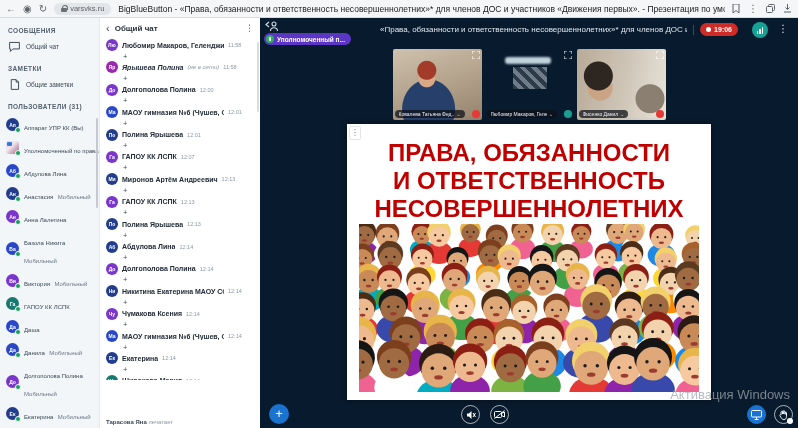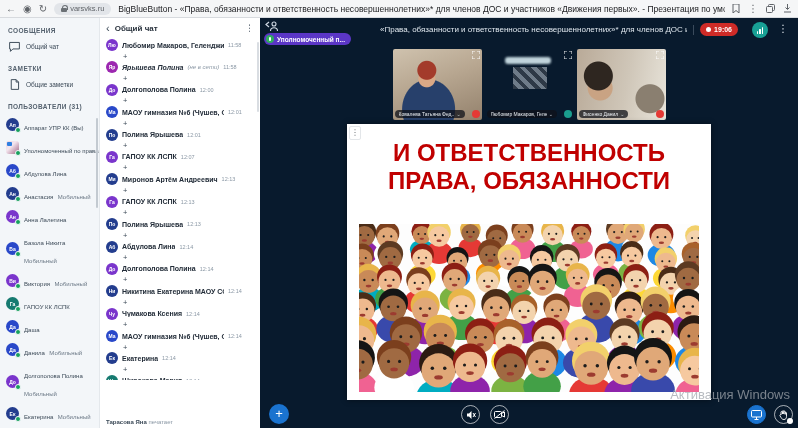--- a/index.html
+++ b/index.html
@@ -522,22 +522,23 @@
               <span class="caret">⌄</span>
             </span>
             <span class="mic-st red"></span>
           </div>
 
       </div>
 
       <div class="slide">
         <div class="slide-opts">⋮</div>
         <div class="slide-title">
+          <div>ПРАВА, ОБЯЗАННОСТИ</div>
           <div>И ОТВЕТСТВЕННОСТЬ</div>
-          <div>ПРАВА, ОБЯЗАННОСТИ</div>
+          <div>НЕСОВЕРШЕННОЛЕТНИХ</div>
         </div>
         <svg id="crowd" class="crowd" viewBox="0 0 340 168">
             <ellipse cx="5.415452526882291" cy="28.66069035321474" rx="13.541738457530736" ry="11.186653508394956" fill="#8e24aa"></ellipse>
             <circle cx="5.415452526882291" cy="8.053697048276664" r="11.775424745678901" fill="#4a2c17"></circle>
             <circle cx="5.415452526882291" cy="12.292849956721067" r="10.362373776197433" fill="#a06a42"></circle>
             <circle cx="1.6473166082650423" cy="10.997553234696388" r="1.059788227111101" fill="#1c1c1c"></circle>
             <circle cx="9.18358844549954" cy="10.997553234696388" r="1.059788227111101" fill="#1c1c1c"></circle>
             <ellipse cx="5.415452526882291" cy="16.53200286516547" rx="2.5905934440493583" ry="1.2952967220246792" fill="#9c3b30"></ellipse>
             <ellipse cx="28.49185858728985" cy="30.11382135957945" rx="13.57465086021926" ry="11.213842014963737" fill="#ffffff"></ellipse>
             <circle cx="28.49185858728985" cy="9.456743963593617" r="11.804044226277618" fill="#7b3f1d"></circle>

